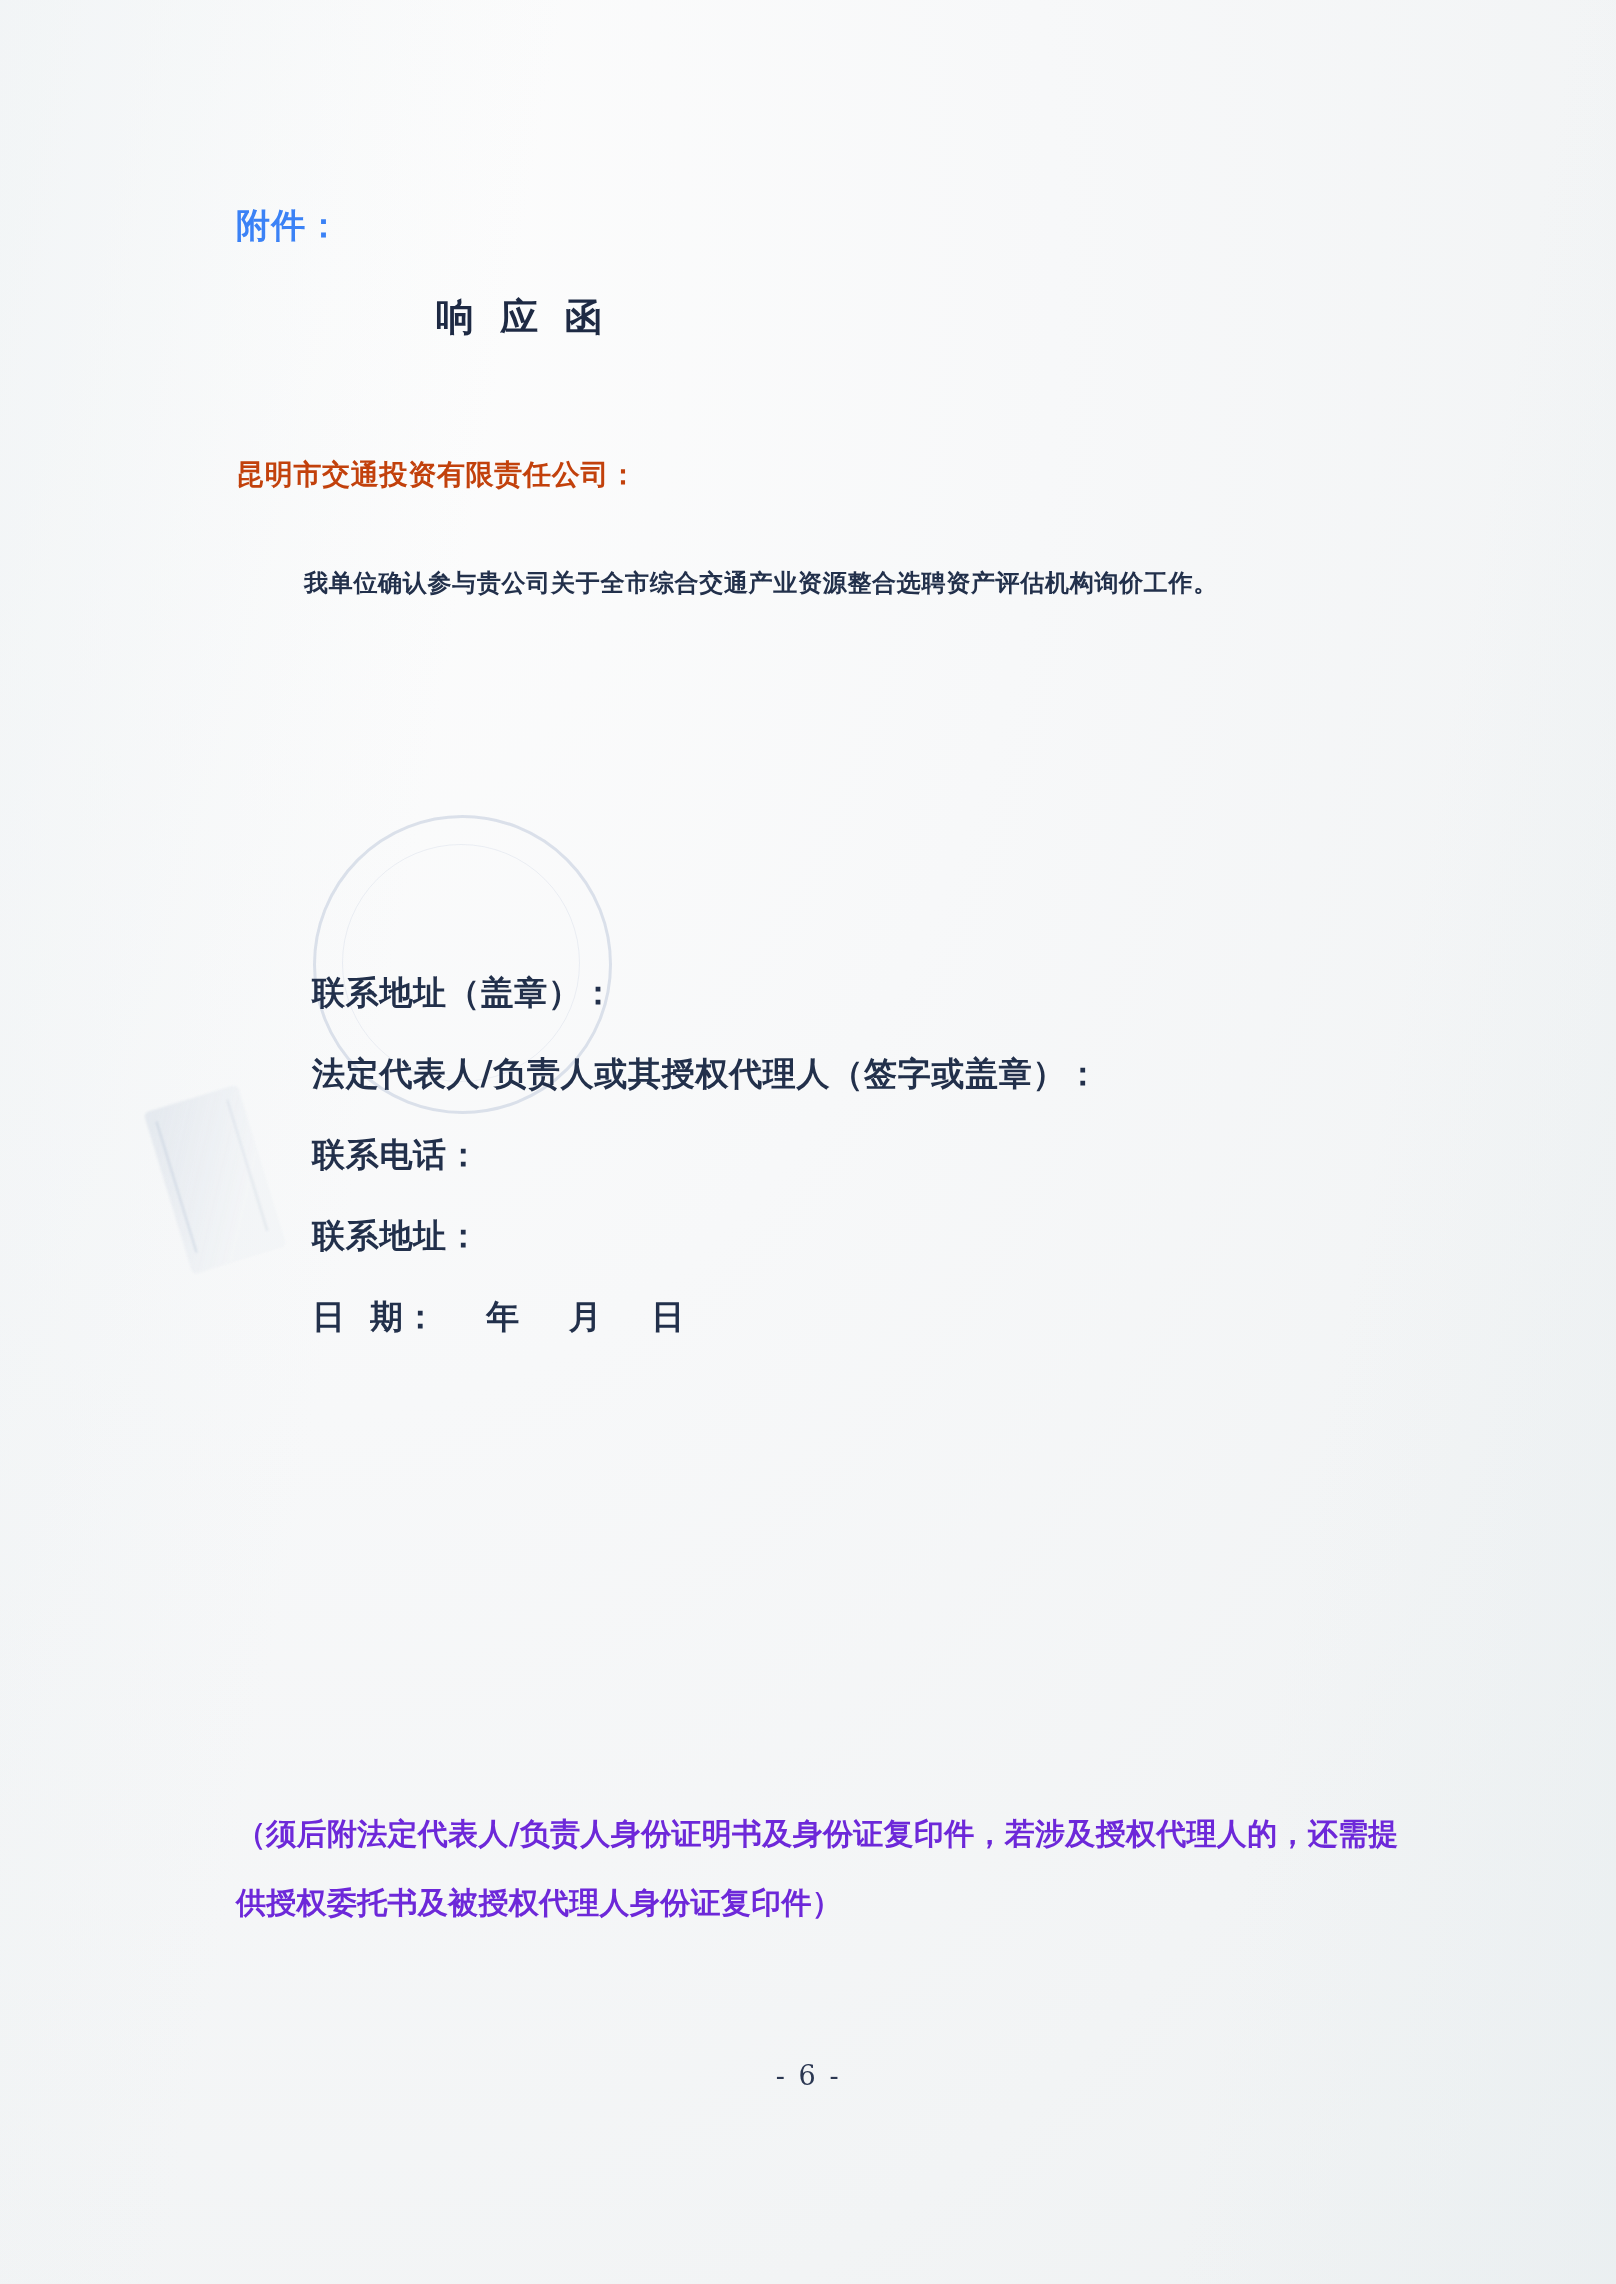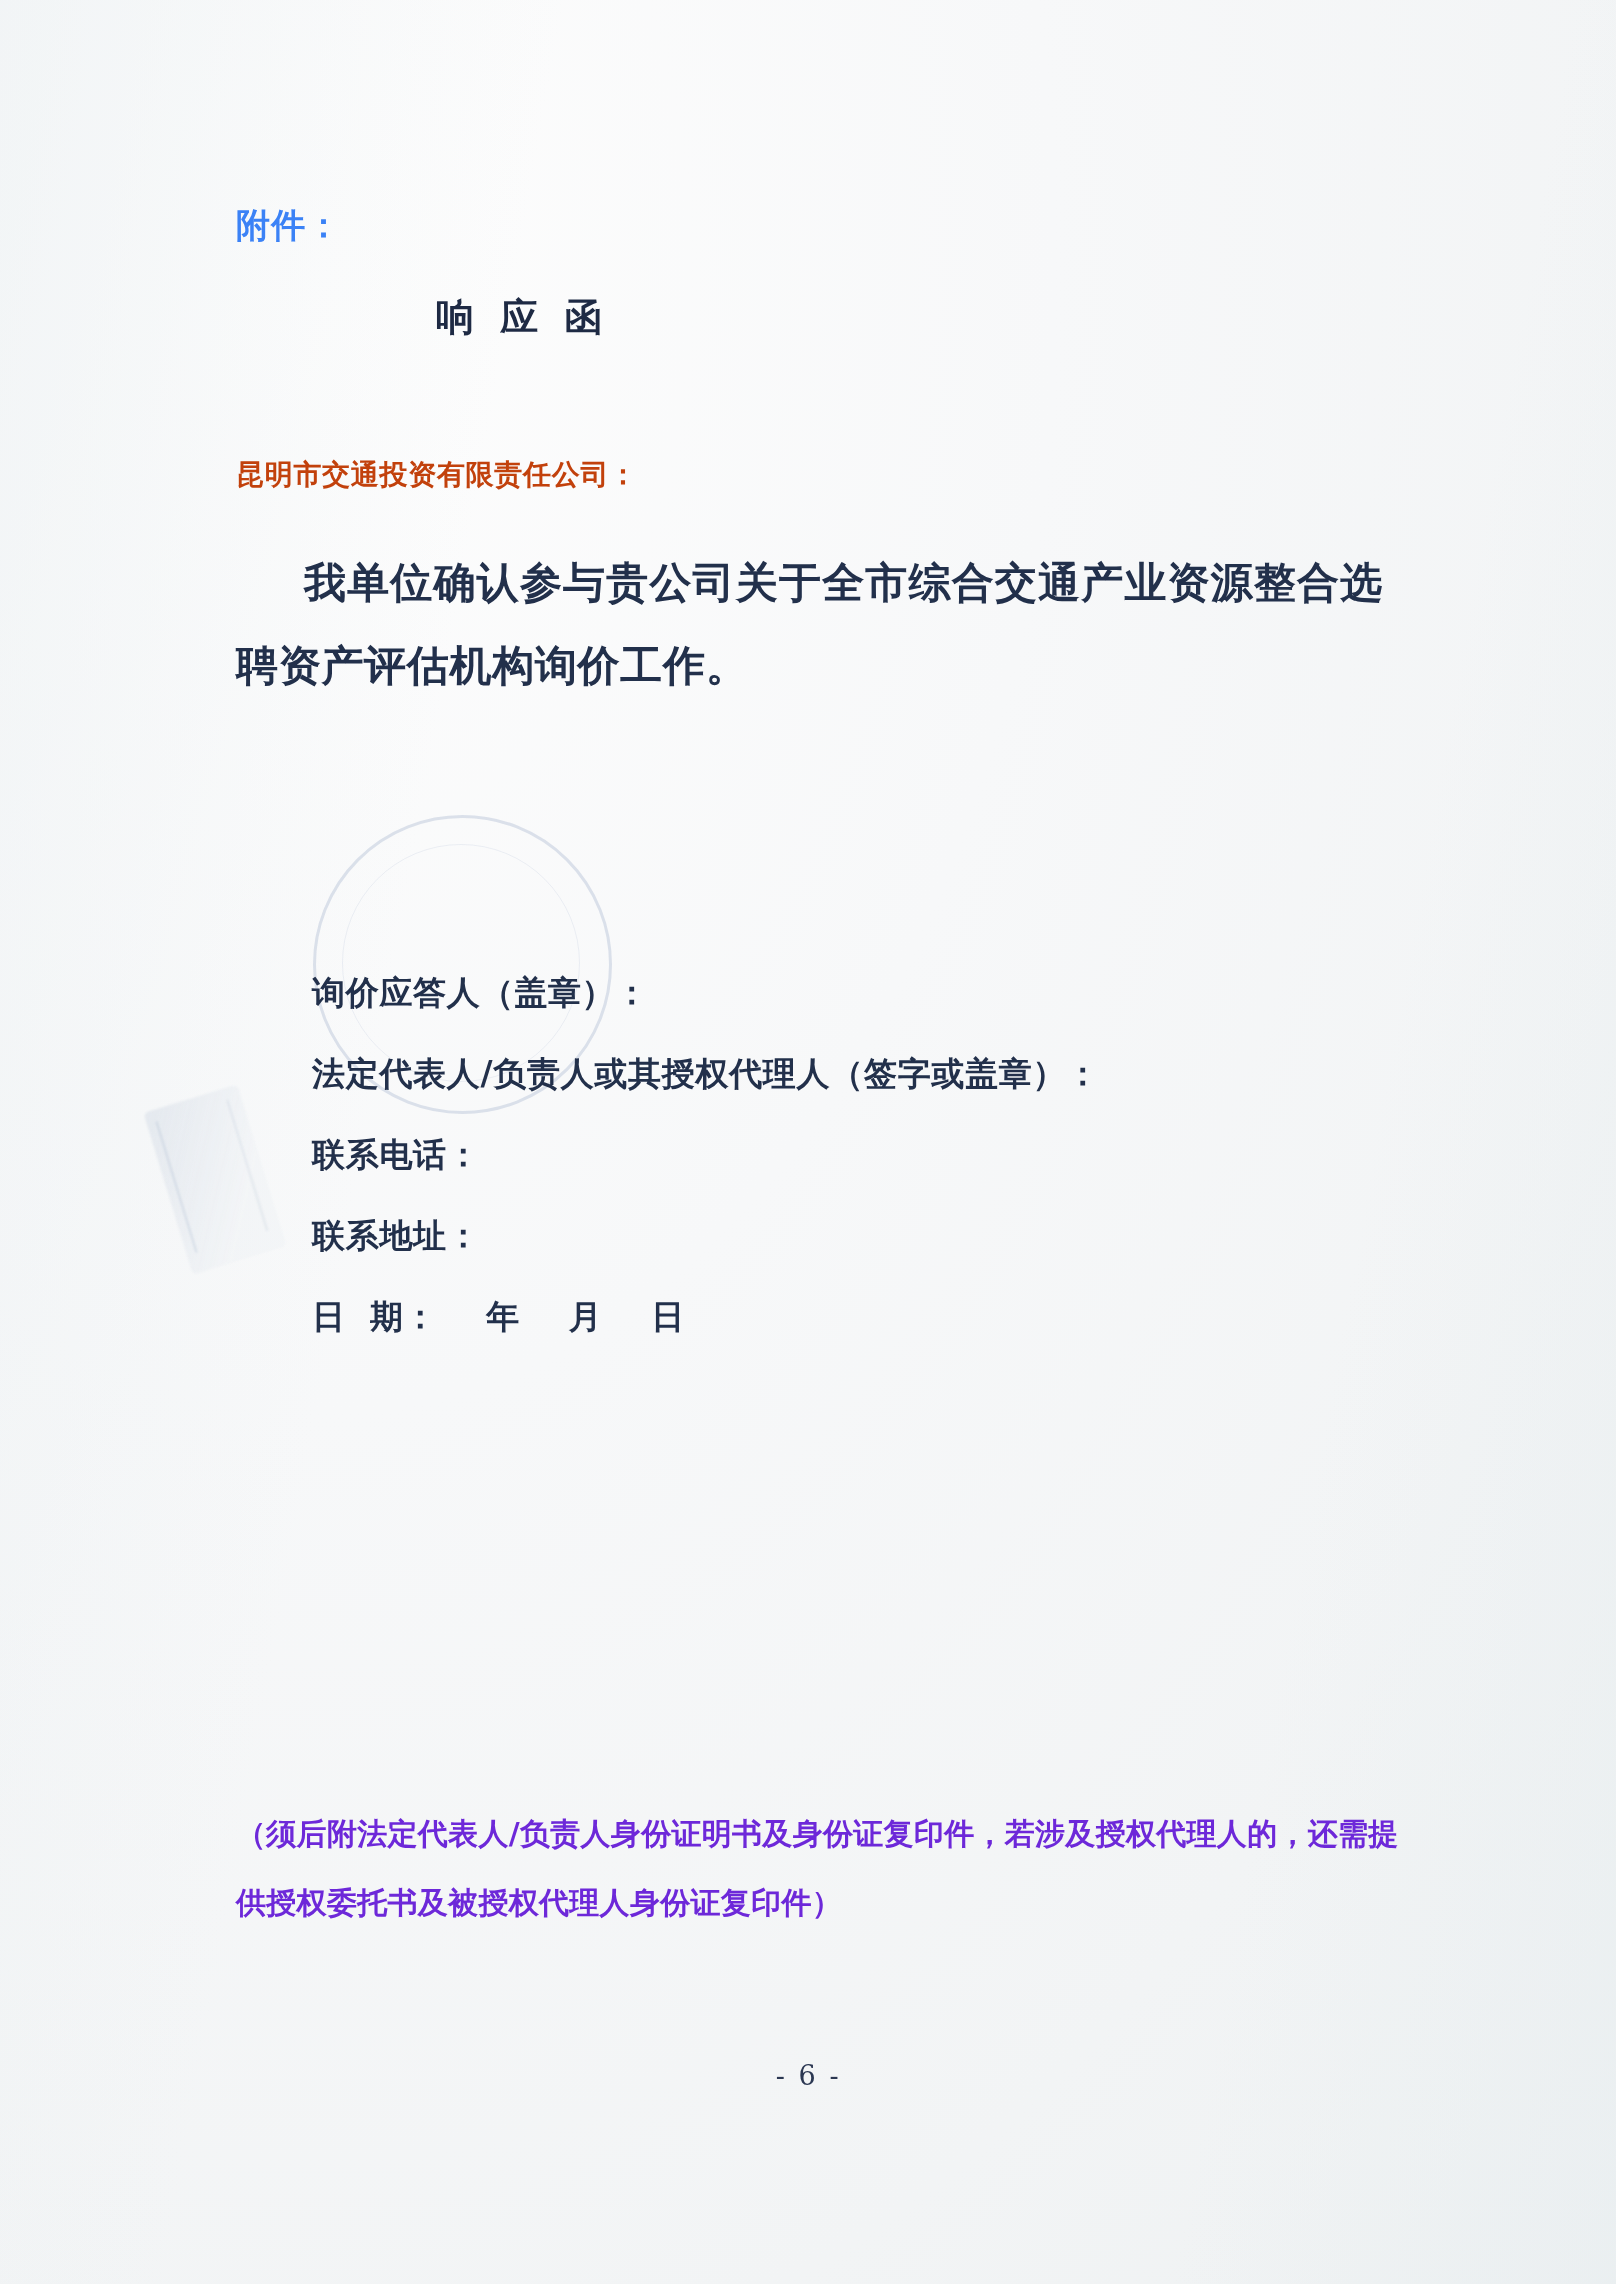--- a/index.html
+++ b/index.html
@@ -80,21 +80,21 @@
     letter-spacing: 0.7px;
     font-weight: 600;
     color: #c2410c;
   }
 
   .body-para {
     position: absolute;
     left: 236px;
     top: 541px;
     width: 1147px;
-    font-size: 42px;
+    font-size: 24px;
     line-height: 83px;
     font-weight: 600;
     color: #22304b;
     text-indent: 68px;
     letter-spacing: 0.7px;
     text-align: justify;
   }
 
   .fields {
     position: absolute;
@@ -187,21 +187,21 @@
 
   <div class="doc-title ink">
     <span class="t-inner">响 应 函</span>
   </div>
 
   <div class="addressee ink">昆明市交通投资有限责任公司：</div>
 
   <div class="body-para ink">我单位确认参与贵公司关于全市综合交通产业资源整合选聘资产评估机构询价工作。</div>
 
   <div class="fields ink">
-    <div class="field-row">询价应答人（盖章）：</div>
+    <div class="field-row">联系地址（盖章）：</div>
     <div class="field-row">法定代表人/负责人或其授权代理人（签字或盖章）：</div>
     <div class="field-row">联系电话：</div>
     <div class="field-row">联系地址：</div>
     <div class="field-row">日  期：    年    月    日</div>
   </div>
 
   <div class="note ink">（须后附法定代表人/负责人身份证明书及身份证复印件，若涉及授权代理人的，还需提供授权委托书及被授权代理人身份证复印件）</div>
 
   <div class="page-number ink">- 6 -</div>
 

